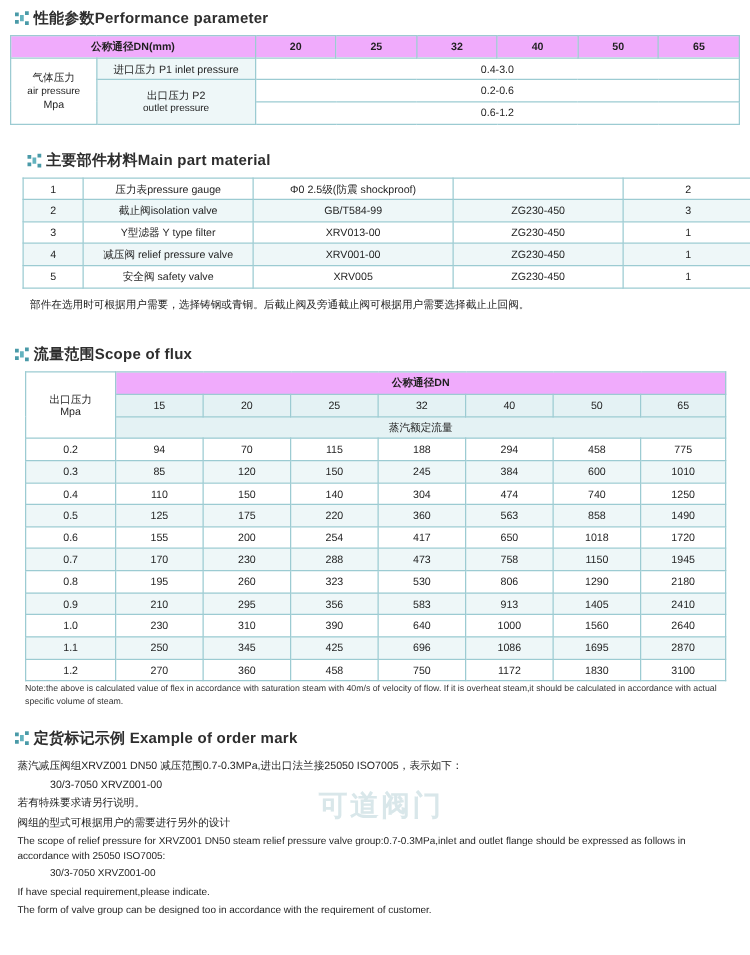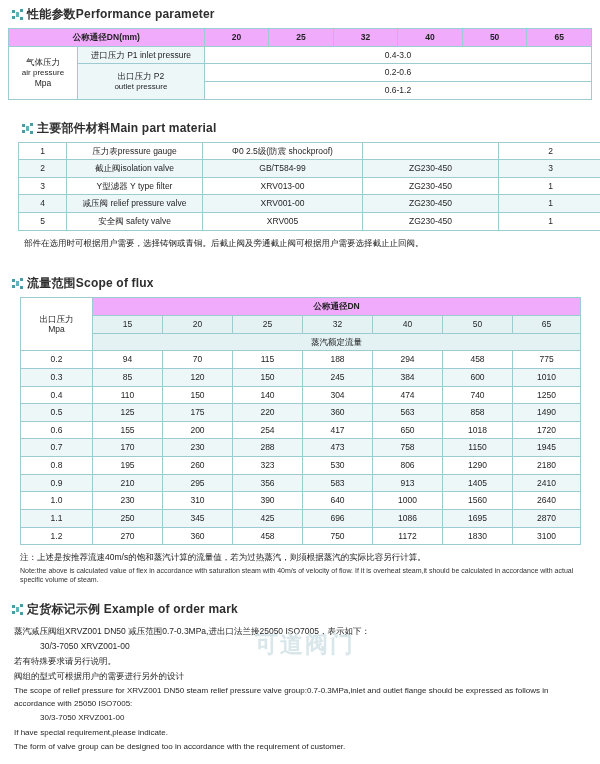--- a/index.html
+++ b/index.html
@@ -358,21 +358,20 @@
         <td class="plain">360</td>
         <td class="plain">458</td>
         <td class="plain">750</td>
         <td class="plain">1172</td>
         <td class="plain">1830</td>
         <td class="plain">3100</td>
       </tr>
     </tbody>
       </table>
 
-    <div class="note" style="margin-left:20px;">注：上述是按推荐流速40m/s的饱和蒸汽计算的流量值，若为过热蒸汽，则须根据蒸汽的实际比容另行计算。</div>
     <div class="note-small" style="margin-left:20px;">Note:the above is calculated value of flex in accordance with saturation steam with 40m/s of velocity of flow. If it is overheat steam,it should be calculated in accordance with actual specific volume of steam.</div>
   </div>
 
   <div class="section" style="margin-top:10px;">
     <div class="sec-head">
       <span class="bullet">
         <i class="d1"></i>
           <i class="d2"></i>
           <i class="d3"></i>
           <i class="d4"></i>

